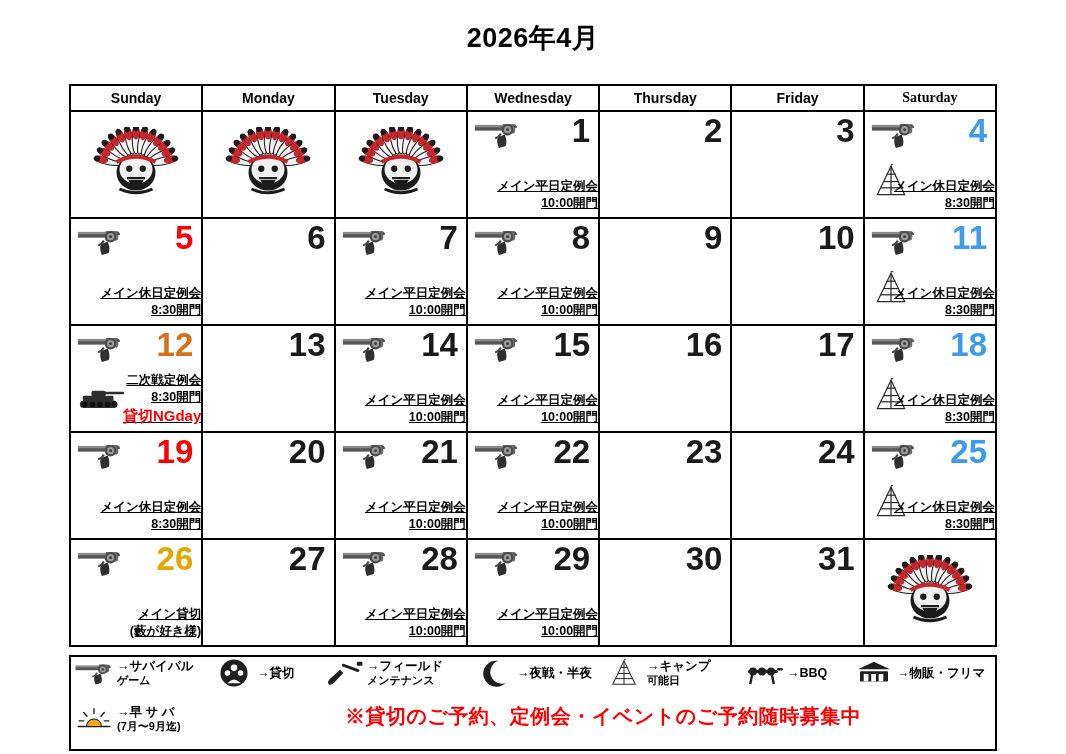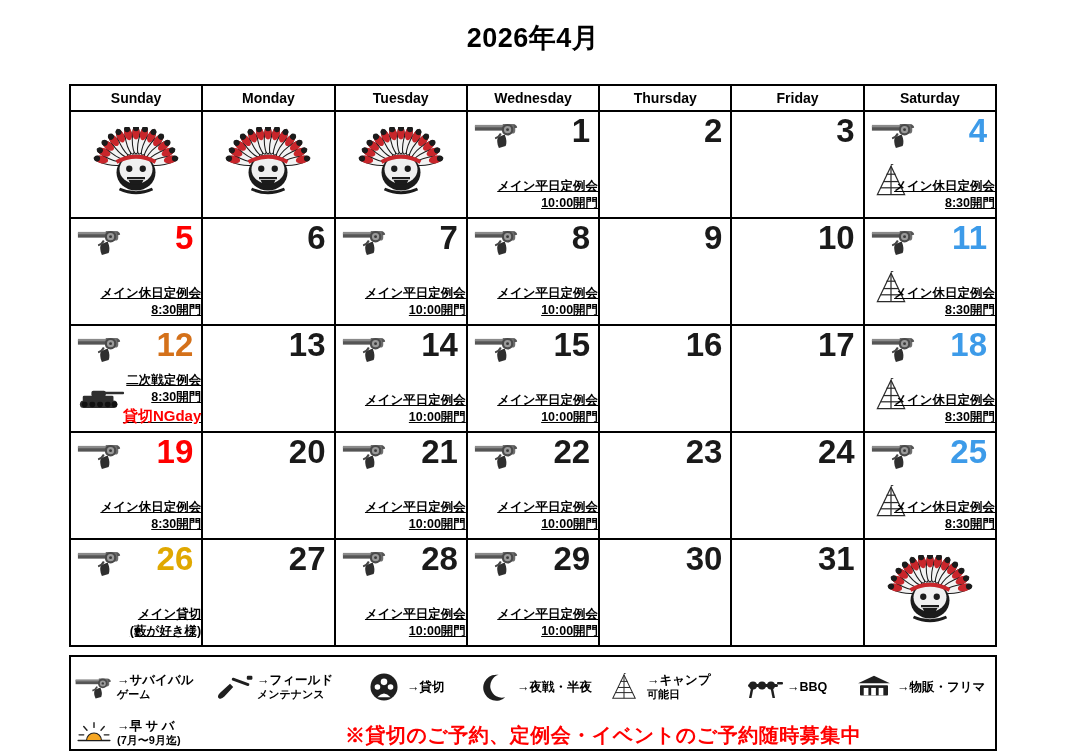--- a/index.html
+++ b/index.html
@@ -37,21 +37,21 @@
     padding: 0;
   }
   table.cal th {
     height: 26px;
     font-size: 14px;
     font-weight: bold;
     text-align: center;
     color: #000;
   }
   th.sun { color: #ff0000; }
-  th.sat { color: #3d9be9; }
+  th.sat { color: #3d9be9; font-family: Liberation Serif, serif; }
   table.cal td {
     height: 107px;
     vertical-align: top;
     position: relative;
   }
   
   .daynum {
     position: absolute;
     top: 2px; right: 8px;
     font-size: 33px;
@@ -107,21 +107,21 @@
     width: 928px;
     margin: 8px auto 0 auto;
     border: 2px solid #000;
     display: flex;
     flex-direction: column;
     height: 96px;
   }
   .legend-row {
     display: flex;
     flex: 1;
-    align-items: flex-end;
+    align-items: flex-start;
   }
   .legend-cell {
     display: flex;
     align-items: center;
     font-size: 12.5px;
     font-weight: bold;
     color: #000;
     line-height: 1.2;
   }
   .legend-cell .licon {
@@ -954,48 +954,48 @@
       <path d="M58 32 q-4 8 -12 10" stroke="#444" stroke-width="4" fill="none"></path>
       <path d="M84 12 q8 2 8 8 l-6 1z" fill="#555"></path>
     </g>
   </svg>
           </span>
     <span class="ltext">
       <span>→サバイバル</span>
       <small>ゲーム</small>
     </span>
   </div>
-        <div class="legend-cell" style="width:150px">
-    <span class="licon">
-            <svg viewBox="0 0 100 60" width="40" height="28">
-    <g fill="#1f1f1f">
-      <rect x="46" y="6" width="46" height="7" rx="3" transform="rotate(20 46 6)"></rect>
-      <path d="M40 22 L16 44 q-10 10 -4 14 q6 4 14 -4 L48 30 Z"></path>
-      <rect x="82" y="2" width="14" height="10" rx="3"></rect>
-    </g>
-  </svg>
-          </span>
-    <span class="ltext">
-      <span>→フィールド</span>
-      <small>メンテナンス</small>
-    </span>
-  </div>
         <div class="legend-cell" style="width:110px">
     <span class="licon">
             <svg viewBox="0 0 60 60" width="40" height="28">
     <circle cx="30" cy="30" r="29" fill="#1f1f1f"></circle>
     <circle cx="30" cy="19" r="7" fill="#fff"></circle>
     <circle cx="16" cy="30" r="6" fill="#fff"></circle>
     <circle cx="44" cy="30" r="6" fill="#fff"></circle>
     <path d="M16 52 q14 -16 28 0 z" fill="#fff"></path>
   </svg>
           </span>
     <span class="ltext">
       <span>→貸切</span>
       
+    </span>
+  </div>
+        <div class="legend-cell" style="width:150px">
+    <span class="licon">
+            <svg viewBox="0 0 100 60" width="40" height="28">
+    <g fill="#1f1f1f">
+      <rect x="46" y="6" width="46" height="7" rx="3" transform="rotate(20 46 6)"></rect>
+      <path d="M40 22 L16 44 q-10 10 -4 14 q6 4 14 -4 L48 30 Z"></path>
+      <rect x="82" y="2" width="14" height="10" rx="3"></rect>
+    </g>
+  </svg>
+          </span>
+    <span class="ltext">
+      <span>→フィールド</span>
+      <small>メンテナンス</small>
     </span>
   </div>
         <div class="legend-cell" style="width:130px">
     <span class="licon">
             <svg viewBox="0 0 60 60" width="40" height="28">
     <path d="M40 4 a28 28 0 1 0 14 48 a24 24 0 0 1 -14 -48 z" fill="#1f1f1f"></path>
   </svg>
           </span>
     <span class="ltext">
       <span>→夜戦・半夜</span>

